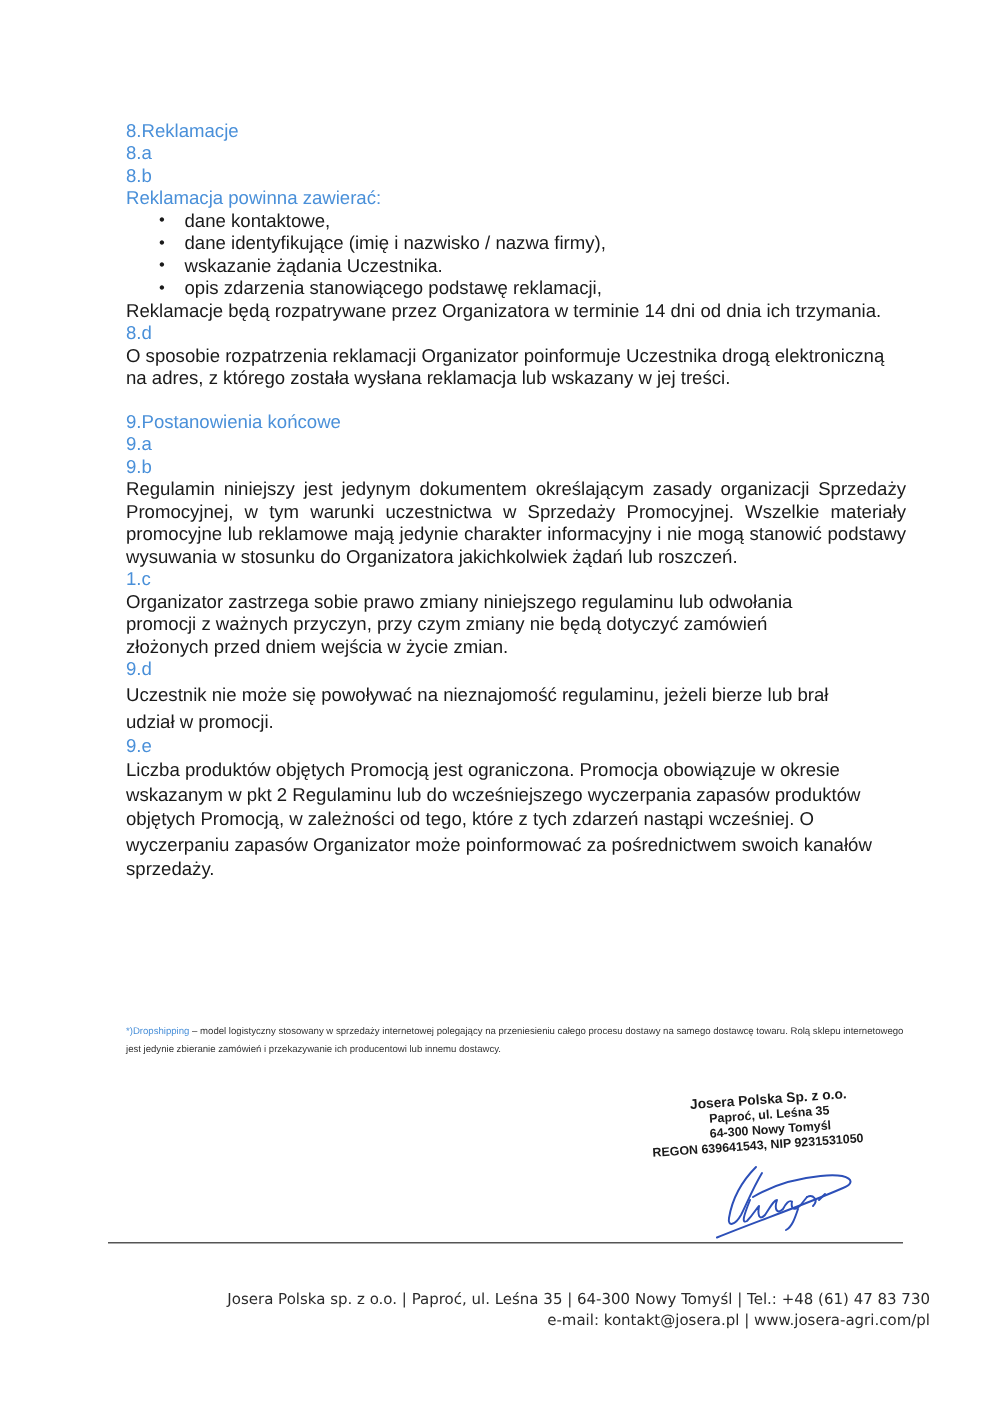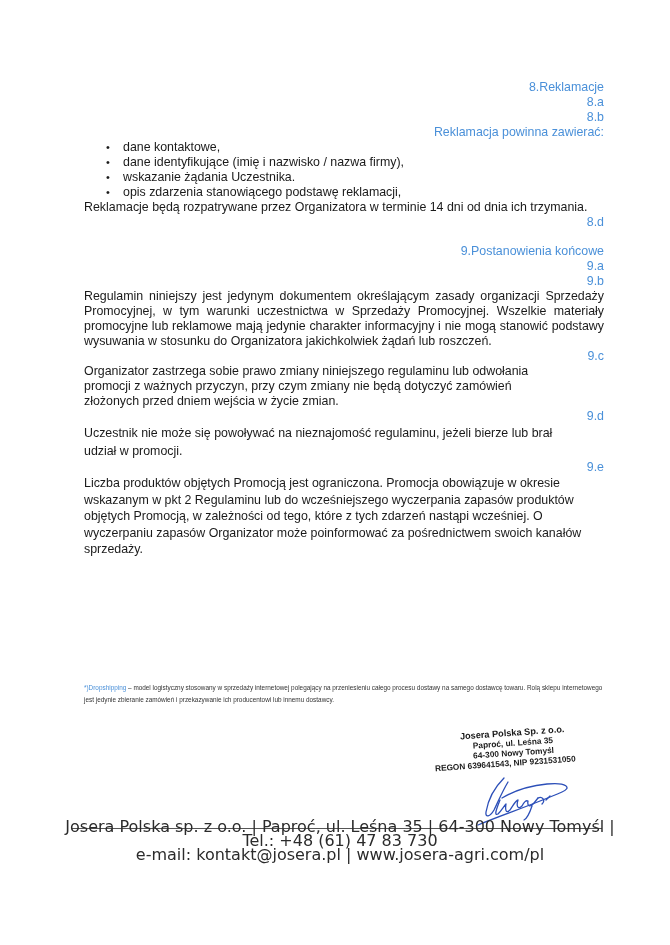--- a/index.html
+++ b/index.html
@@ -1,57 +1,58 @@
 <!DOCTYPE html>
 <html><head>
 <meta charset="utf-8">
 <style>
   html, body { margin: 0; padding: 0; background: #ffffff; }
   body { width: 670px; height: 945px; position: relative; overflow: hidden; font-family: "Liberation Sans", sans-serif; color: #1a1a1a; }
   .content { position: absolute; left: 84px; top: 80px; width: 520px; font-size: 12.4px; line-height: 15px; }
-  .blue { color: #4a90d9; text-align: right; }
+  .blue { color: #4a90d9; }
   .p { margin: 0; }
   .justify { text-align: justify; text-align-last: left; }
   .gap { height: 14px; }
   ul.bullets { list-style: none; margin: 0; padding: 0; }
   ul.bullets li { position: relative; padding-left: 39px; margin: 0; }
   ul.bullets li::before { content: "•"; position: absolute; left: 22px; top: 0; font-size: 11px; }
   .footnote { position: absolute; left: 84px; top: 682px; width: 520px; font-size: 6.4px; line-height: 12px; color: #333; }
   .stamp { position: absolute; left: 437px; top: 733px; width: 150px; transform: rotate(-4deg); transform-origin: left top; font-size: 8.3px; line-height: 10px; color: #1a1a1a; font-weight: bold; text-align: center; }
   .stamp .name { font-size: 9.2px; }
   .stamp .regon { margin-left: -18px; font-weight: bold; }
   .signature { position: absolute; left: 472px; top: 770px; width: 120px; height: 60px; }
   .footer-line { position: absolute; left: 72px; top: 828px; width: 530px; height: 1px; background: #555; }
-  .footer { position: absolute; left: 60px; top: 820px; width: 560px; text-align: center; font-family: "DejaVu Sans", sans-serif; font-size: 16px; line-height: 14px; color: #2b2b2b; }
+  .footer { position: absolute; left: 60px; top: 860px; width: 560px; text-align: right; font-family: "DejaVu Sans", sans-serif; font-size: 10px; line-height: 14px; color: #2b2b2b; }
 </style>
 </head>
 <body>
 
 <div class="content">
 
   <p class="p blue">8.Reklamacje</p>
   <p class="p blue">8.a</p>
   <p class="p blue">8.b</p>
   <p class="p blue">Reklamacja powinna zawierać:</p>
   <ul class="bullets">
     <li>dane kontaktowe,</li>
     <li>dane identyfikujące (imię i nazwisko / nazwa firmy),</li>
     <li>wskazanie żądania Uczestnika.</li>
     <li>opis zdarzenia stanowiącego podstawę reklamacji,</li>
   </ul>
   <p class="p">Reklamacje będą rozpatrywane przez Organizatora w terminie 14 dni od dnia ich trzymania.</p>
   <p class="p blue">8.d</p>
+  <p class="p">O sposobie rozpatrzenia reklamacji Organizator poinformuje Uczestnika drogą elektroniczną na adres, z którego została wysłana reklamacja lub wskazany w jej treści.</p>
 
   <div class="gap"></div>
 
   <p class="p blue">9.Postanowienia końcowe</p>
   <p class="p blue">9.a</p>
   <p class="p blue">9.b</p>
   <p class="p justify">Regulamin niniejszy jest jedynym dokumentem określającym zasady organizacji Sprzedaży Promocyjnej, w tym warunki uczestnictwa w Sprzedaży Promocyjnej. Wszelkie materiały promocyjne lub reklamowe mają jedynie charakter informacyjny i nie mogą stanowić podstawy wysuwania w stosunku do Organizatora jakichkolwiek żądań lub roszczeń.</p>
-  <p class="p blue">9.c</p>
+  <p class="p blue">1.c</p>
   <p class="p" style="padding-right:40px;">Organizator zastrzega sobie prawo zmiany niniejszego regulaminu lub odwołania promocji z ważnych przyczyn, przy czym zmiany nie będą dotyczyć zamówień złożonych przed dniem wejścia w życie zmian.</p>
   <p class="p blue">9.d</p>
   <p class="p" style="padding-right:50px;line-height:18px;">Uczestnik nie może się powoływać na nieznajomość regulaminu, jeżeli bierze lub brał udział w promocji.</p>
   <p class="p blue">9.e</p>
   <p class="p" style="padding-right:22px;line-height:16.5px;">Liczba produktów objętych Promocją jest ograniczona. Promocja obowiązuje w okresie wskazanym w pkt 2 Regulaminu lub do wcześniejszego wyczerpania zapasów produktów objętych Promocją, w zależności od tego, które z tych zdarzeń nastąpi wcześniej. O wyczerpaniu zapasów Organizator może poinformować za pośrednictwem swoich kanałów sprzedaży.</p>
 </div>
 
 <div class="footnote">
   <span class="blue">*)Dropshipping</span><span> – model logistyczny stosowany w sprzedaży internetowej polegający na przeniesieniu całego procesu dostawy na samego dostawcę towaru. Rolą sklepu internetowego jest jedynie zbieranie zamówień i przekazywanie ich producentowi lub innemu dostawcy.</span>
 </div>

